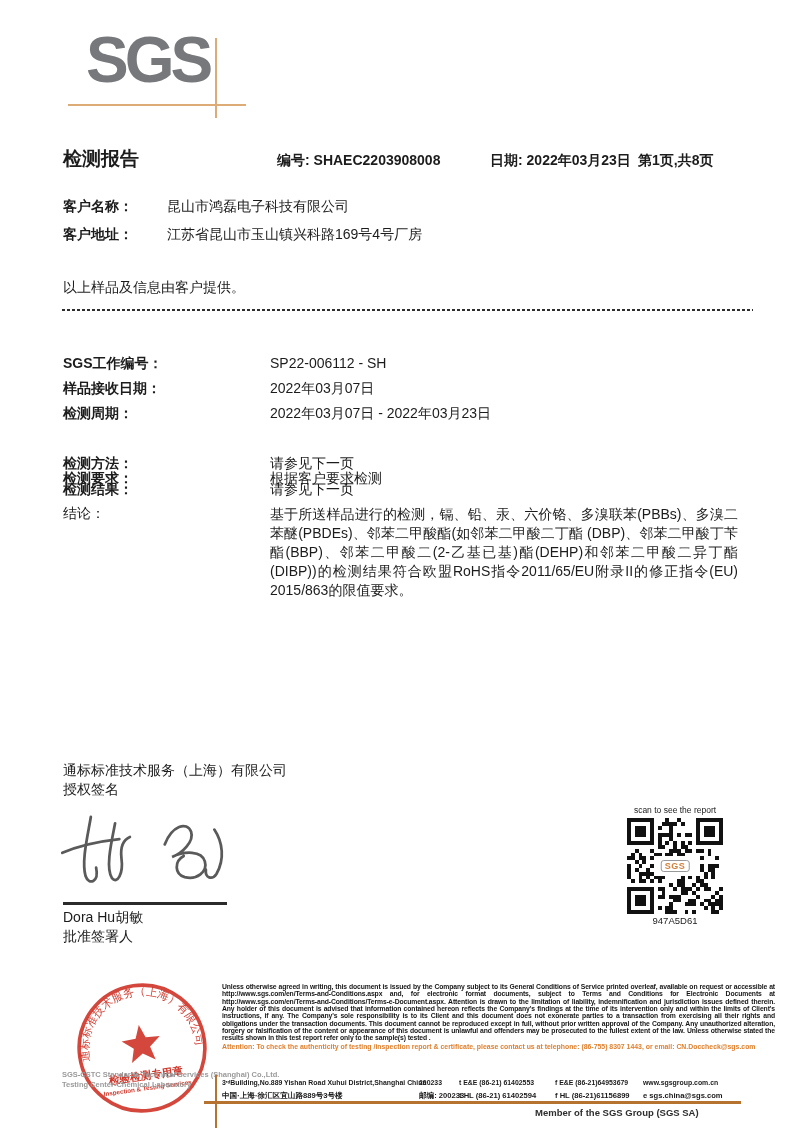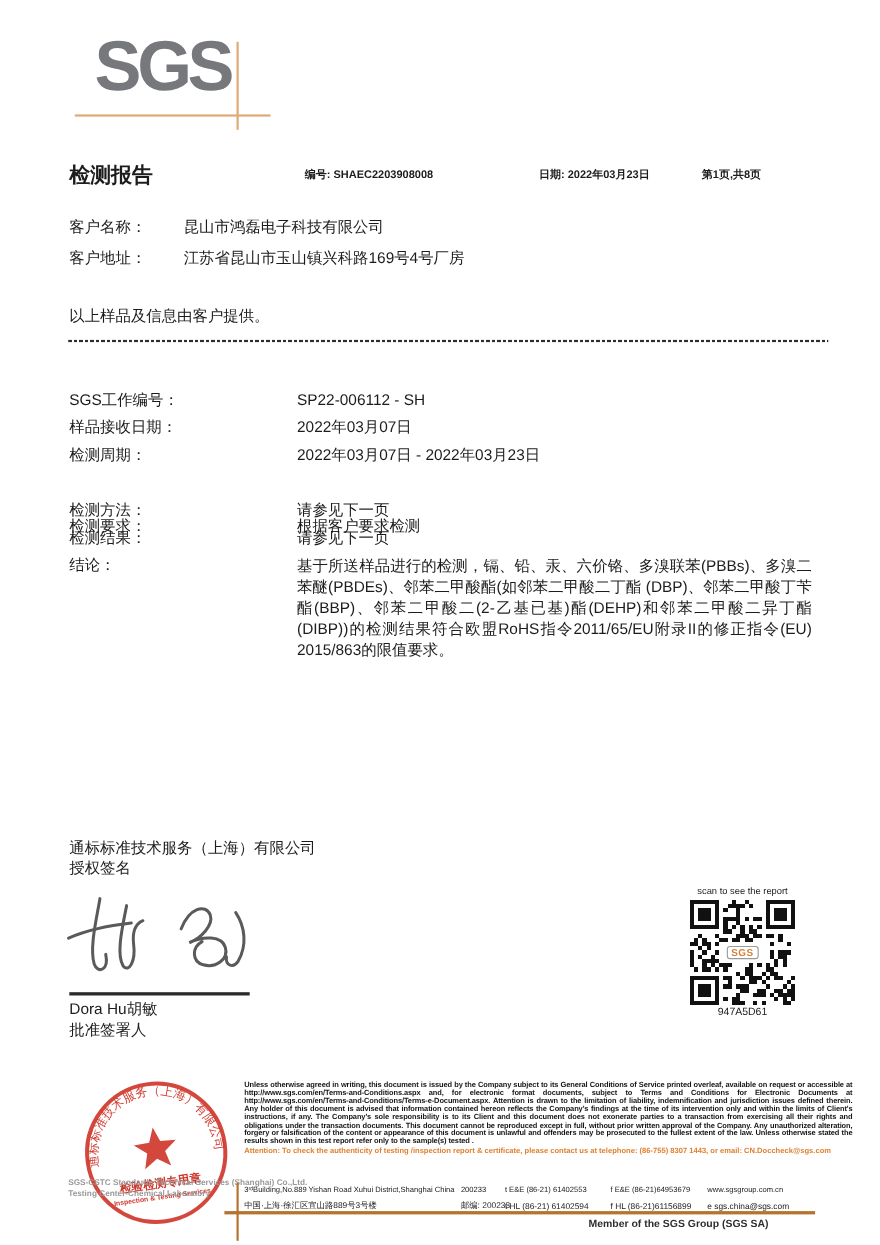--- a/index.html
+++ b/index.html
@@ -5,24 +5,24 @@
   html,body{margin:0;padding:0;background:#e9e9e9;}
   .page{position:relative;width:800px;height:1132px;margin:0 auto;background:#ffffff;
         font-family:"Liberation Sans","DejaVu Sans",sans-serif;color:#1c1c1c;overflow:hidden;}
   
   .logo-text{position:absolute;left:86px;top:28px;font-size:64px;font-weight:bold;
              color:#77787b;letter-spacing:-4px;line-height:1;}
   .logo-hline{position:absolute;left:68px;top:104px;width:178px;height:2px;background:#ddab76;}
   .logo-vline{position:absolute;left:215px;top:38px;width:2px;height:80px;background:#ddab76;}
   
   .h-title{position:absolute;left:63px;top:146px;font-size:19px;font-weight:bold;}
-  .h-item{position:absolute;top:152px;font-size:10px;font-weight:bold;white-space:nowrap;}
+  .h-item{position:absolute;top:152px;font-size:14px;font-weight:bold;white-space:nowrap;}
   
   .row{position:absolute;left:63px;width:700px;font-size:14px;white-space:nowrap;}
-  .row .lbl{display:inline-block;}
+  .row .lbl{display:inline-block;font-weight:bold;}
   .row .val{position:absolute;top:0;white-space:nowrap;}
   .val-cust{left:104px;}
   .val-work{left:207px;}
   .dashline{position:absolute;left:62px;top:309px;width:691px;height:2px;
             background:repeating-linear-gradient(90deg,#2e2e2e 0 3px,transparent 3px 5px);}
   .concl-text{position:absolute;left:270px;top:505px;width:468px;font-size:14px;
               line-height:19px;text-align:justify;}
   
   .sig-company{position:absolute;left:63px;top:762px;font-size:14px;}
   .sig-auth{position:absolute;left:63px;top:781px;font-size:14px;}
@@ -40,22 +40,22 @@
   .qr-code{position:absolute;left:615px;top:915px;width:120px;text-align:center;font-size:9.5px;color:#222;}
   
   .stamp-svg{position:absolute;left:66px;top:972px;width:152px;height:152px;transform:rotate(-8deg);}
   .stamp-under{position:absolute;left:62px;top:1070px;width:220px;font-size:7.5px;line-height:9.5px;
                color:#9a9a9a;font-weight:bold;}
   
   .legal-col{position:absolute;left:222px;top:983px;width:553px;}
   .legal{font-size:6.8px;line-height:7.35px;text-align:justify;font-weight:bold;
          color:#161616;letter-spacing:-0.1px;}
   .attention{font-size:6.9px;line-height:7.6px;font-weight:bold;color:#e0802f;margin-top:1px;}
-  .addr-row{position:absolute;left:222px;width:553px;display:flex;align-items:center;
-            font-size:6.9px;font-weight:normal;color:#1a1a1a;white-space:nowrap;}
+  .addr-row{position:absolute;left:222px;width:553px;display:flex;align-items:flex-start;
+            font-size:6.9px;font-weight:bold;color:#1a1a1a;white-space:nowrap;}
   .addr-row .c-addr{width:197px;}
   .addr-row .c-post{width:40px;}
   .addr-row .c-tel{width:96px;}
   .addr-row .c-fax{width:88px;}
   .addr-row .c-web{flex:1;}
   .addr-cn{font-size:7.6px;}
   .f-vline{position:absolute;left:215px;top:1075px;width:2px;height:53px;background:#b5732f;}
   .f-hline{position:absolute;left:204px;top:1101px;width:537px;height:2.5px;background:#b5732f;}
   .member{position:absolute;left:535px;top:1107px;font-size:9.5px;font-weight:bold;color:#2e2e2e;}
 </style>

